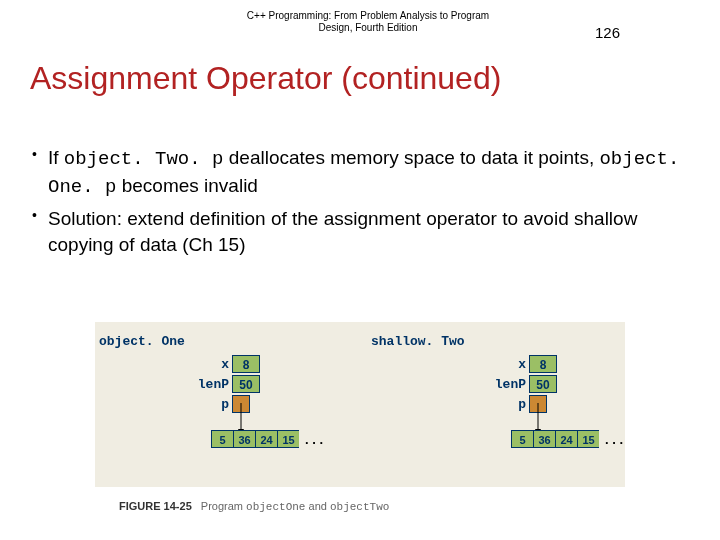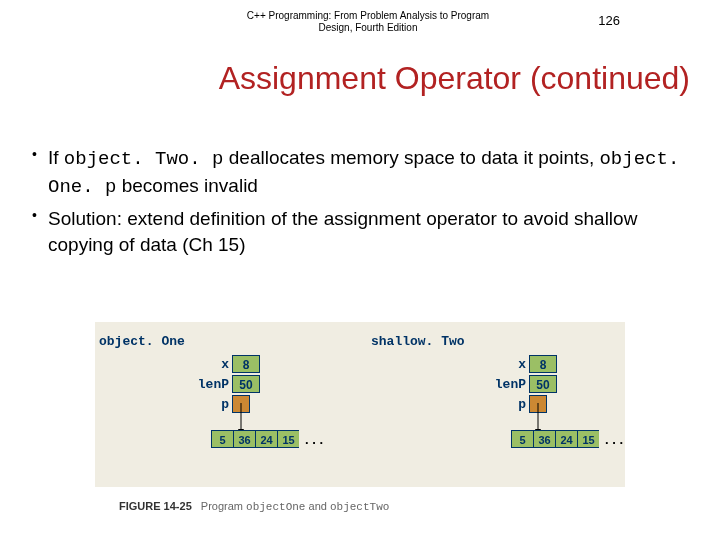--- a/index.html
+++ b/index.html
@@ -1,21 +1,21 @@
 <!DOCTYPE html>
 <html><head>
 <meta charset="utf-8">
 <style>
   * { margin: 0; padding: 0; box-sizing: border-box; }
   html, body { width: 720px; height: 540px; background: #fff; font-family: Arial, Helvetica, sans-serif; }
   .slide { width: 720px; height: 540px; position: relative; }
   .header { position: absolute; top: 10px; left: 16px; right: 0; display: flex; justify-content: center; align-items: center; }
   .header-title { font-size: 10px; text-align: center; line-height: 1.2; width: 260px; }
-  .page-num { position: absolute; right: 100px; top: 13px; font-size: 13px; }
-  .title { position: absolute; top: 60px; left: 30px; right: 30px; font-size: 32px; color: #b22222; font-weight: 400; text-align: right; }
+  .page-num { position: absolute; right: 100px; top: 24px; font-size: 15px; }
+  .title { position: absolute; top: 60px; left: 30px; right: 30px; font-size: 32px; color: #b22222; font-weight: 400; }
   .bullets { position: absolute; top: 145px; left: 32px; right: 32px; font-size: 19px; line-height: 1.35; }
   .bullets li { list-style: none; position: relative; padding-left: 16px; margin-bottom: 6px; }
   .bullets li::before { content: "•"; position: absolute; left: 0; top: 0; font-size: 14px; color: #000; }
   code.inline { font-family: "Courier New", monospace; font-size: 19px; }
   .figure { position: absolute; top: 322px; left: 95px; width: 530px; height: 165px; background: #f0ede2; }
   .obj-label { position: absolute; font-family: Liberation Mono, monospace; font-size: 13px; font-weight: bold; color: #003366; }
   .obj1-label { top: 12px; left: 4px; }
   .obj2-label { top: 12px; left: 276px; }
   .row { position: absolute; display: flex; align-items: center; height: 20px; }
   .row-label { font-family: "Courier New", monospace; font-size: 13px; font-weight: bold; color: #003366; width: 36px; text-align: right; margin-right: 3px; }

